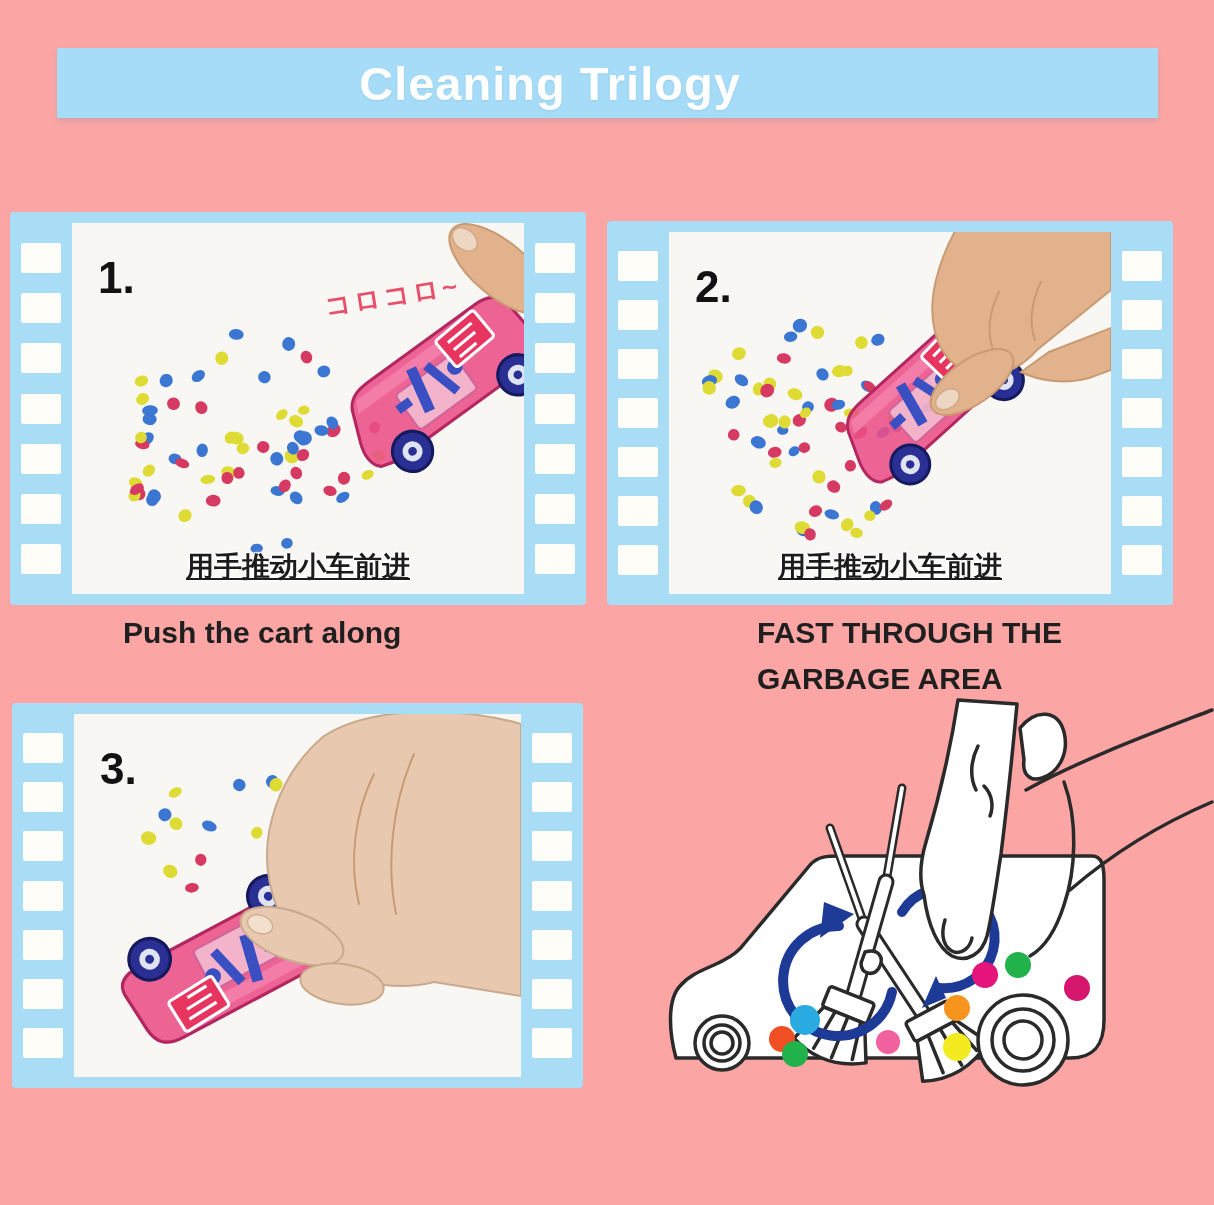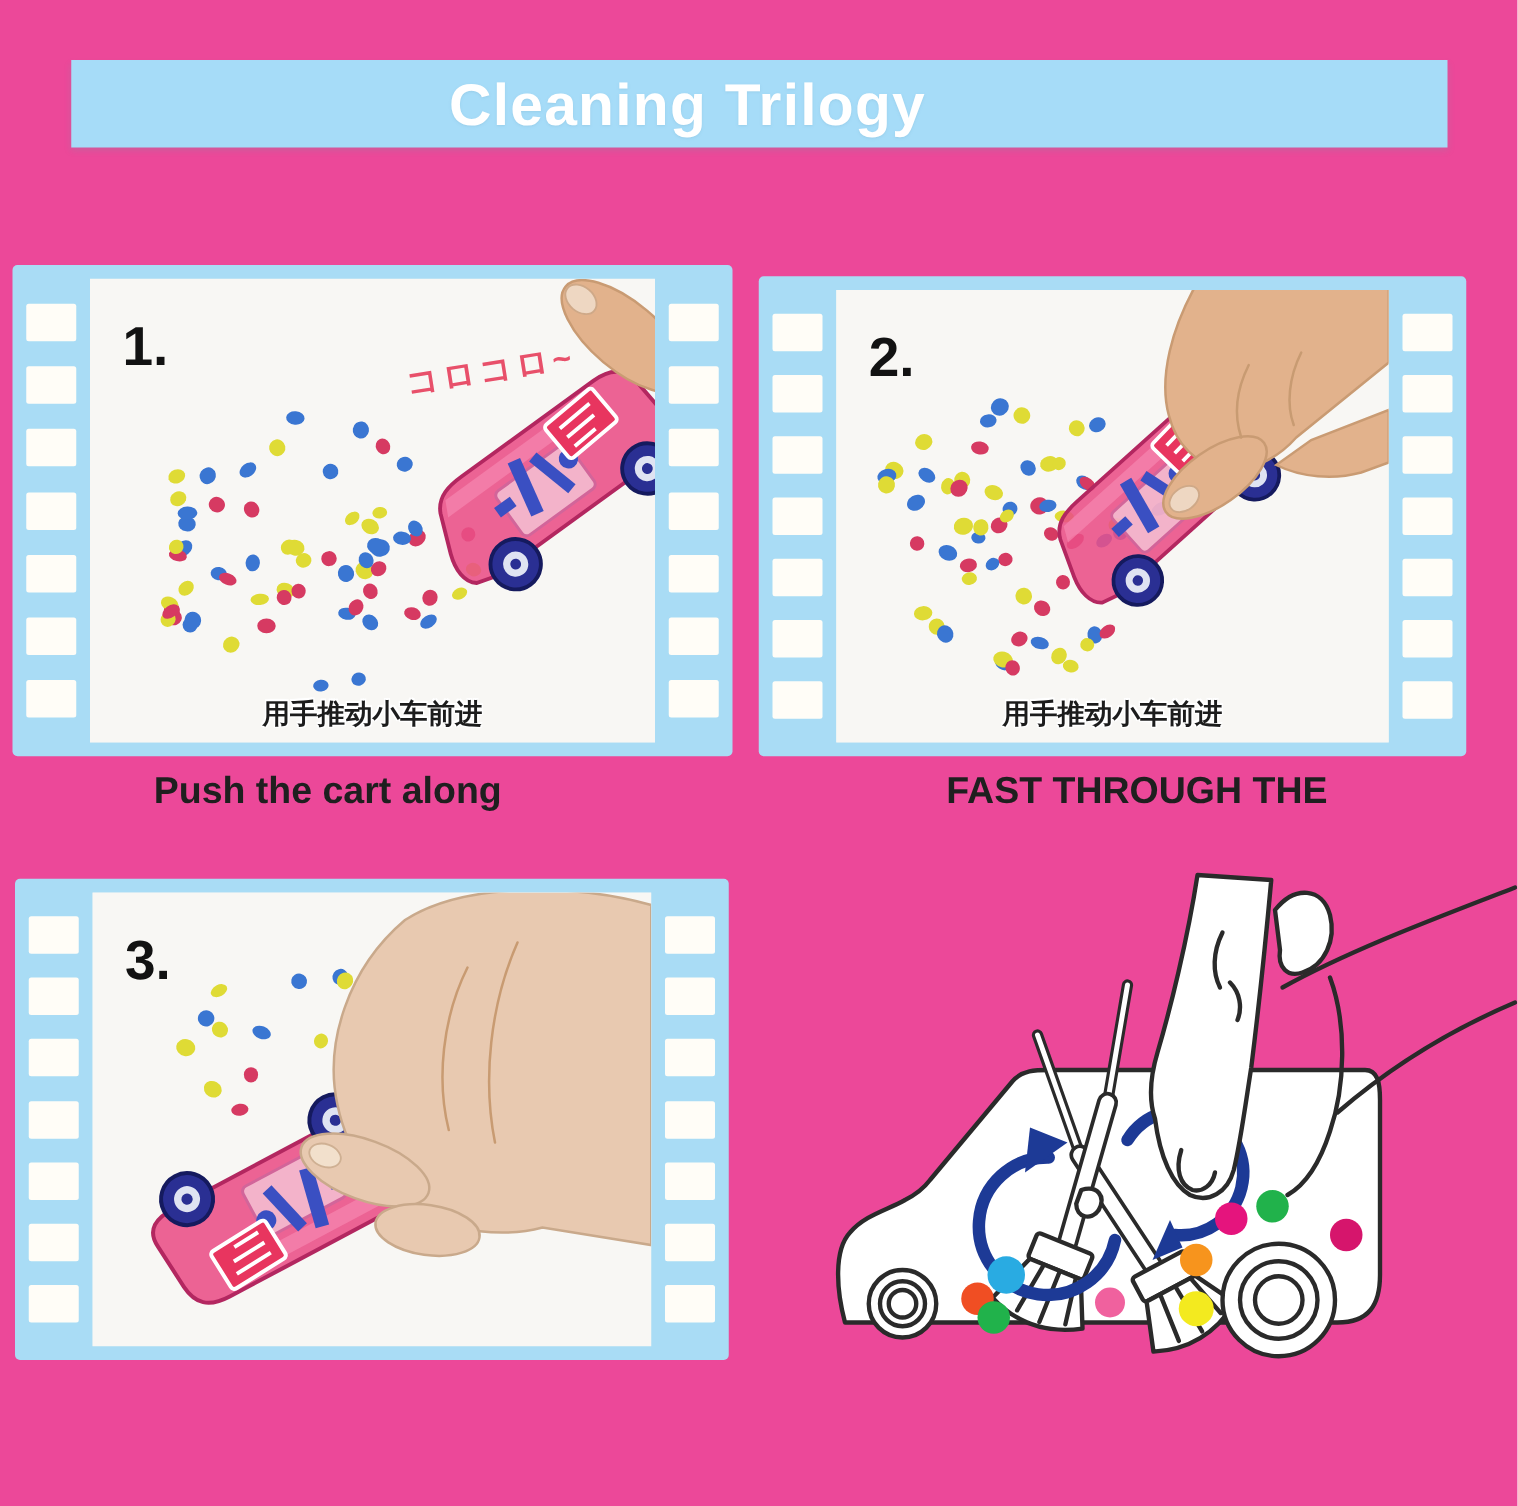--- a/index.html
+++ b/index.html
@@ -3,38 +3,38 @@
 <meta charset="utf-8">
 <style>
   :root{
     --banner-bg:#a6dcf8; --banner-text:#ffffff; --frame-bg:#a9dcf5; --sprocket:#fffdf7;
     --photo-bg:#f8f7f4; --step-number:#121212; --caption-cn:#1c1c1c; --caption-en:#1f1f1f;
     --overlay:#e8506a; --car-body:#e94f86; --car-accent:#3a4fc2; --car-wheel:#2a2f93;
     --skin:#e2b28c; --skin-light:#e8c9b0; --line:#2a2a2a; --arrow:#1d3a96;
   }
   html,body{margin:0;padding:0;background:#ffffff;}
   body{font-family:"Liberation Sans","DejaVu Sans",sans-serif;}
-  .page{position:relative;width:1214px;height:1205px;background:#ec4899;overflow:hidden;}
+  .page{position:relative;width:1214px;height:1205px;background:#fca5a5;overflow:hidden;}
 
   .banner{position:absolute;left:57px;top:48px;width:1101px;height:70px;background:var(--banner-bg);
     display:flex;align-items:center;justify-content:center;box-shadow:0 3px 5px rgba(120,150,170,.28);}
   .banner .title{color:var(--banner-text);font-size:47px;font-weight:700;letter-spacing:1px;
     padding-right:115px;text-shadow:0 1px 2px rgba(130,180,210,.35);}
 
   .film-frame{position:absolute;background:var(--frame-bg);border-radius:4px;display:flex;
     padding:11px 0;box-sizing:border-box;}
   .strip{width:62px;display:flex;flex-direction:column;justify-content:space-evenly;align-items:center;}
   .sprocket{width:40px;height:30px;background:var(--sprocket);border-radius:2px;}
   .photo{position:relative;flex:1;background:var(--photo-bg);overflow:hidden;}
   .photo svg{position:absolute;left:0;top:0;display:block;}
 
   .step-number{position:absolute;left:26px;top:30px;font-size:44px;font-weight:700;color:var(--step-number);}
-  .cn-caption{position:absolute;left:0;bottom:8px;width:100%;text-align:center;font-size:22px;font-weight:700;
+  .cn-caption{position:absolute;left:0;bottom:8px;width:100%;text-align:center;font-size:28px;font-weight:700;
     color:var(--caption-cn);
-    text-shadow:-1px -1px 0 #fff,1px -1px 0 #fff,-1px 1px 0 #fff,1px 1px 0 #fff,0 0 4px #fff;}
+    text-shadow:-1px -1px 0 #fff,1px -1px 0 #fff,-1px 1px 0 #fff,1px 1px 0 #fff,0 0 4px #fff;text-decoration:underline;}
   .overlay-jp{position:absolute;left:252px;top:56px;font-size:26px;font-weight:700;color:var(--overlay);
     letter-spacing:3px;transform:rotate(-9deg);}
 
   .en-caption{position:absolute;color:var(--caption-en);font-size:30px;line-height:46px;font-weight:700;}
   .en-caption.bold{font-weight:700;}
   .en-caption div{white-space:nowrap;}
 
   
   .car-body-fill{fill:var(--car-body);fill-opacity:.88;stroke:#b32760;stroke-width:2;}
   .car-hi{fill:#f78ab2;fill-opacity:.65;}
@@ -341,20 +341,21 @@
         <div class="sprocket"></div>
         <div class="sprocket"></div>
       </div>
   </div>
 
   <div class="en-caption" style="left:123px;top:610px;">
     <div>Push the cart along</div>
   </div>
   <div class="en-caption bold" style="left:757px;top:610px;">
     <div>FAST THROUGH THE</div>
+    <div>GARBAGE AREA</div>
   </div>
 
   <svg style="position:absolute;left:640px;top:690px;" viewBox="0 0 574 440" width="574" height="440">
 
     <path class="line-art" d="M 36,368 C 29,342 27,310 40,296 C 52,282 70,278 84,270 C 92,266 98,262 104,254 L 170,175 C 178,166 188,166 200,166 L 452,166 C 462,166 464,176 464,190 L 464,330 C 464,354 455,368 430,368 L 60,368 Z"></path>
 
     <g>
       <path d="M 190,138 L 224,234" stroke="var(--line)" stroke-width="9" stroke-linecap="round"></path>
       <path d="M 190,138 L 224,234" stroke="#ffffff" stroke-width="4" stroke-linecap="round"></path>
       <path d="M 224,234 L 282,322" stroke="var(--line)" stroke-width="17" stroke-linecap="round"></path>

